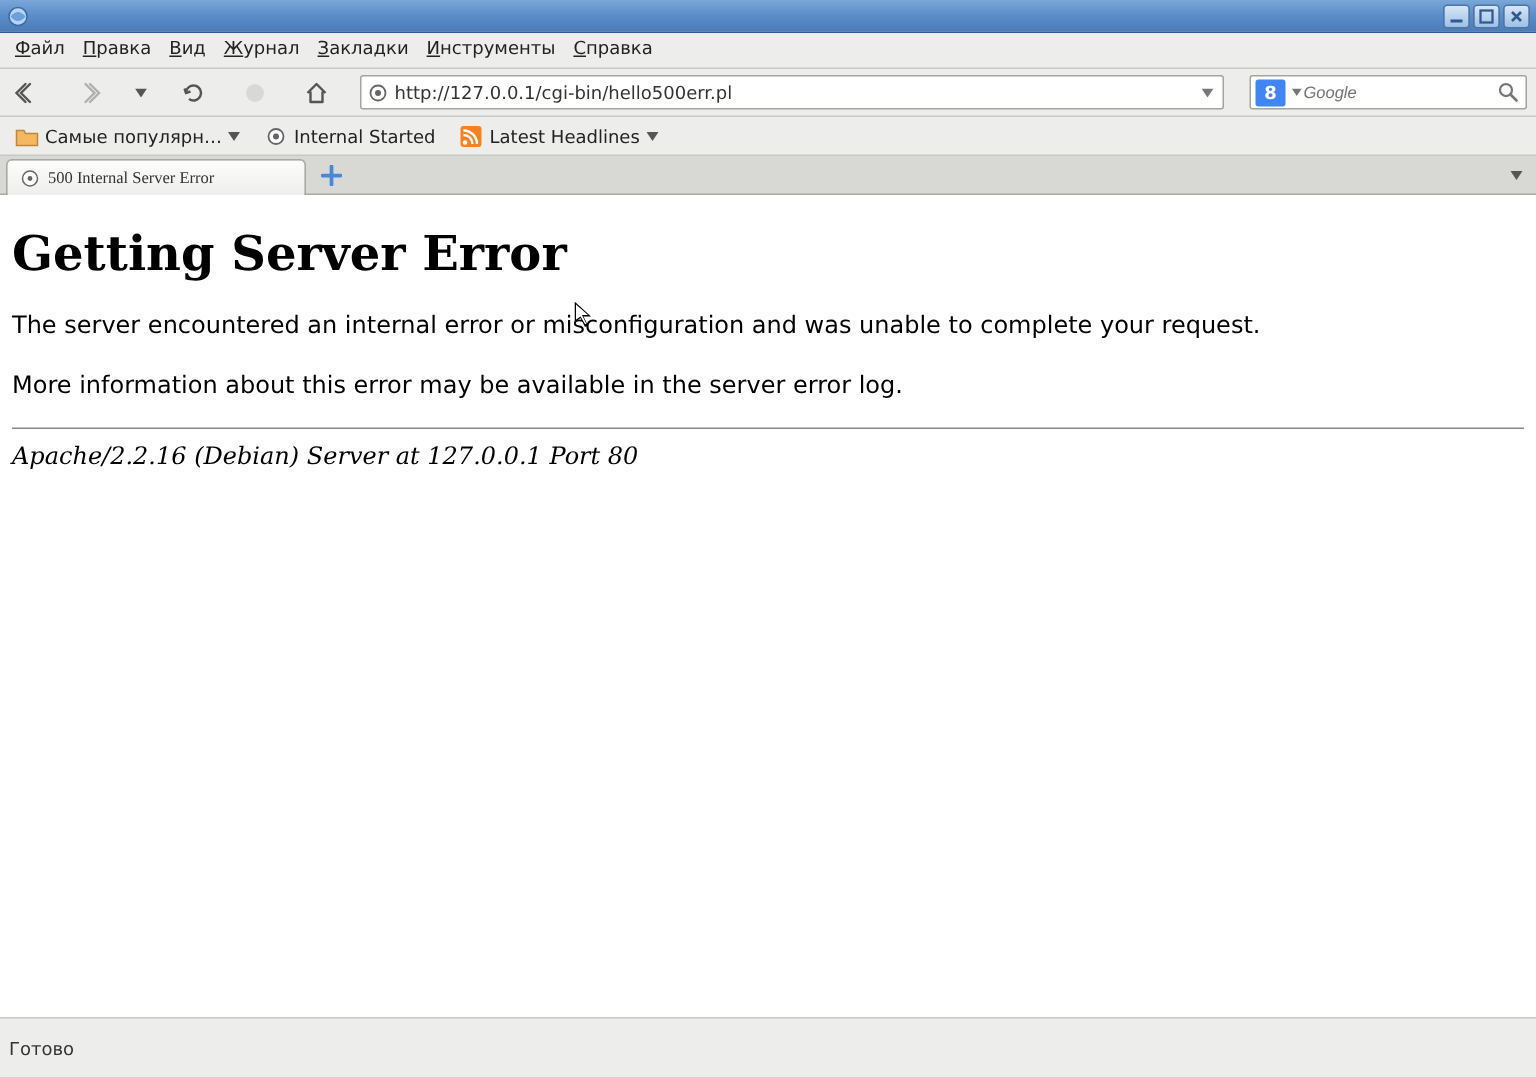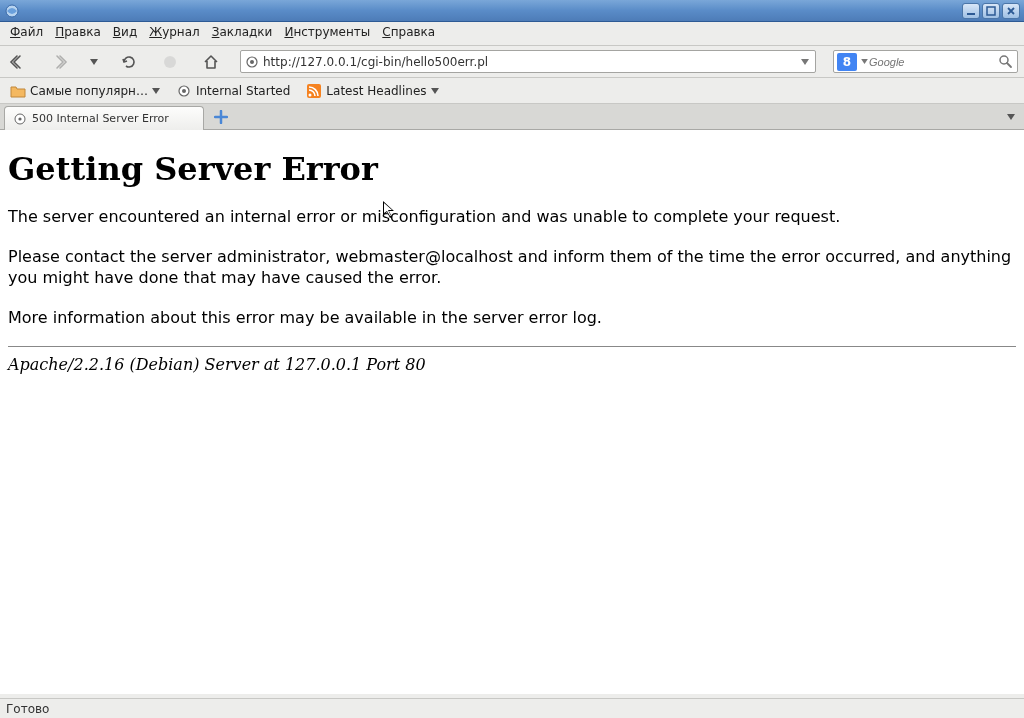--- a/index.html
+++ b/index.html
@@ -197,20 +197,21 @@
   border: 1px solid #a8a8a5;
   border-bottom: none;
   border-radius: 4px 4px 0 0;
   display: flex;
   align-items: center;
   padding: 0 8px;
   gap: 5px;
   cursor: pointer;
   position: relative;
   top: 1px;
+  font-family: Liberation Serif, serif;
 }
 .tab .tab-fav { width: 14px; height: 14px; display:flex;align-items:center;justify-content:center;}
 .tab .tab-label { font-size: 11px; color: #333; white-space:nowrap; overflow:hidden; text-overflow:ellipsis; flex:1;}
 .new-tab-btn {
   width: 22px; height: 20px;
   display:flex;align-items:center;justify-content:center;
   cursor:pointer;
   margin-left: 6px;
   margin-bottom: 2px;
   color: #3a7ac8;
@@ -256,21 +257,21 @@
   font-style: italic;
   font-size: 16px;
   color: #000;
   font-family: "DejaVu Serif", Georgia, serif;
 }
 
 
 .statusbar {
   position: absolute;
   bottom: 0; left: 0; right: 0;
-  height: 20px;
+  height: 40px;
   background: #ededeb;
   border-top: 1px solid #c8c8c5;
   display: flex;
   align-items: center;
   padding: 0 6px;
   color: #333;
   font-size: 12px;
 }
 
 
@@ -446,21 +447,20 @@
   <div class="tab-list-btn">
     <svg width="8" height="6" viewBox="0 0 8 6">
         <path d="M0 0 L8 0 L4 6 Z" fill="#555"></path>
       </svg>
   </div>
 </div>
 
 <div class="content">
   <h1>Getting Server Error</h1>
   <p>The server encountered an internal error or misconfiguration and was unable to complete your request.</p>
-  <p>Please contact the server administrator, webmaster@localhost and inform them of the time the error occurred, and anything you might have done that may have caused the error.</p>
   <p>More information about this error may be available in the server error log.</p>
   <hr>
   <div class="server-sig">Apache/2.2.16 (Debian) Server at 127.0.0.1 Port 80</div>
 </div>
 
 <div class="statusbar">
   <span>Готово</span>
 </div>
 
 <div class="cursor">

